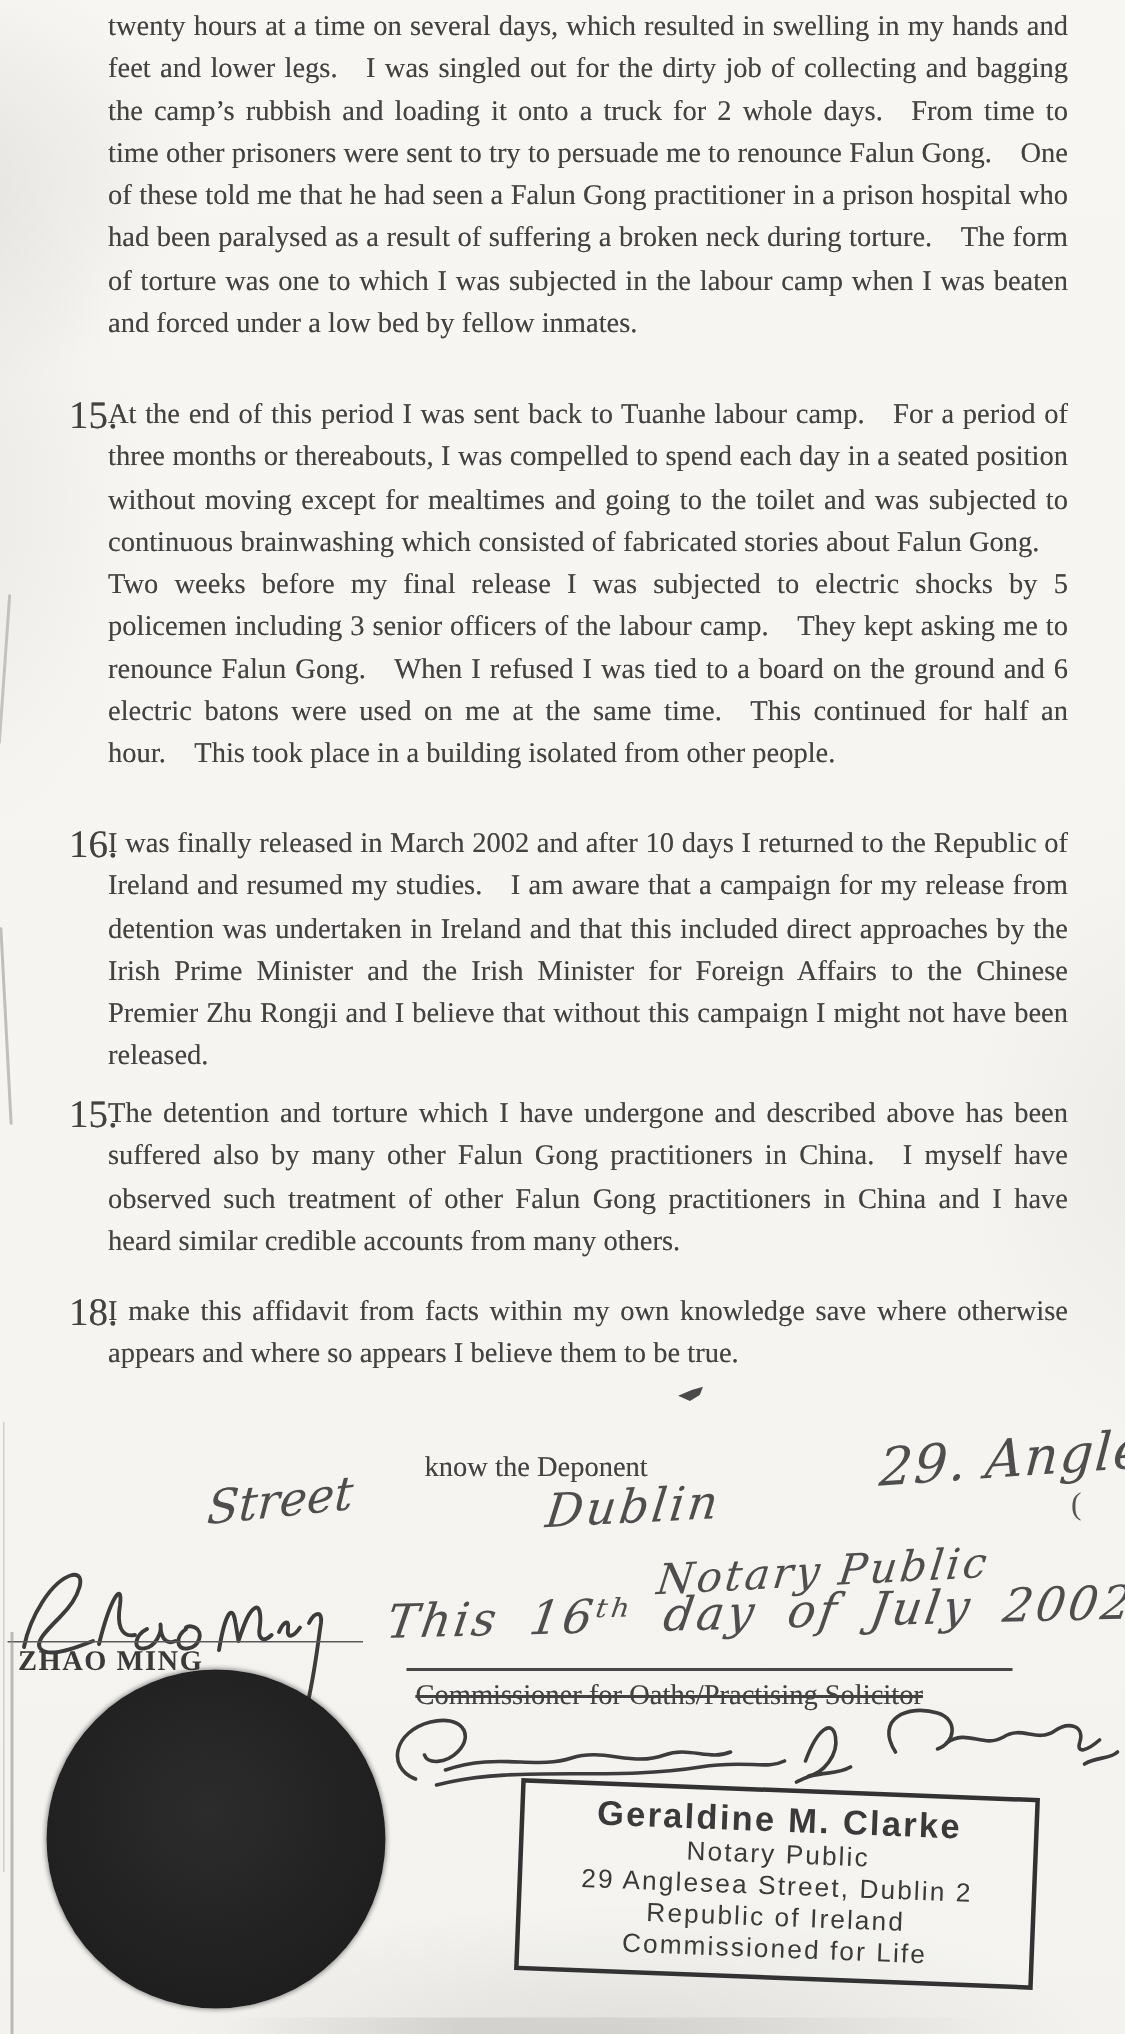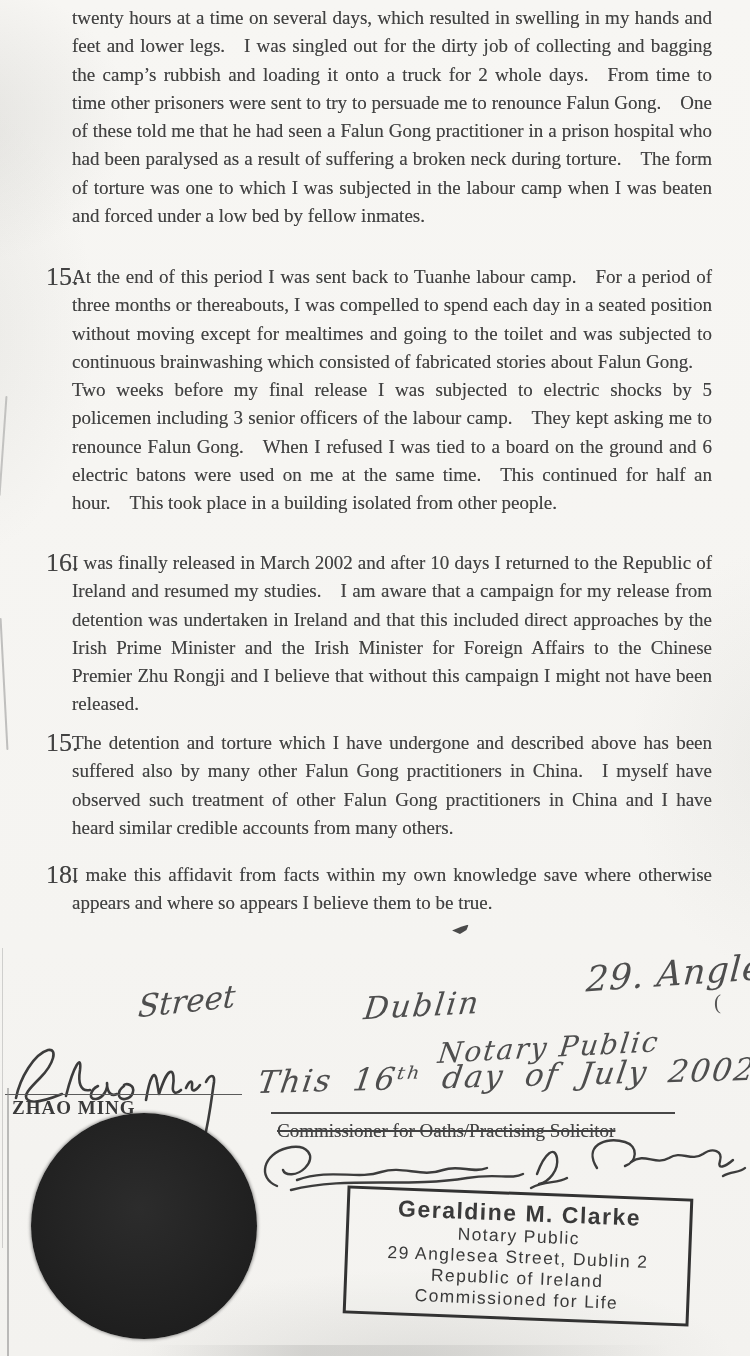--- a/index.html
+++ b/index.html
@@ -98,20 +98,21 @@
 
   <div class="pnum" style="top:729px">15.</div>
   <div class="para" style="top:729px">The detention and torture which I have undergone and described above has been suffered also by many other Falun Gong practitioners in China. I myself have observed such treatment of other Falun Gong practitioners in China and I have heard similar credible accounts from many others.</div>
 
   <div class="pnum" style="top:861px">18.</div>
   <div class="para" style="top:861px">I make this affidavit from facts within my own knowledge save where otherwise appears and where so appears I believe them to be true.</div>
 
   <div class="mark-blob"></div>
 
   <div class="jurat">
+    <div class="jline">know the Deponent</div>
   </div>
   <div class="paren">(</div>
 
   <div class="hw hw-anglesea">29. Anglesea</div>
   <div class="hw hw-street">Street</div>
   <div class="hw hw-dublin">Dublin</div>
   <div class="hw hw-notary">Notary Public</div>
   <div class="hw hw-date">This 16ᵗʰ day of July 2002 -</div>
 
   <svg class="sig-svg sig-zhao" width="250" height="185" viewBox="0 0 250 185">

